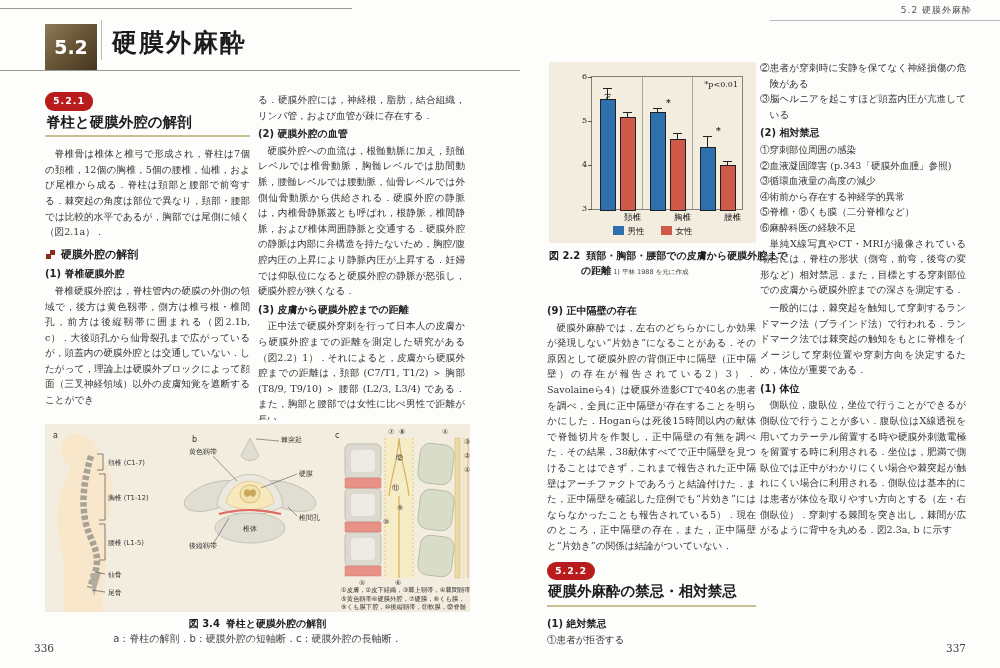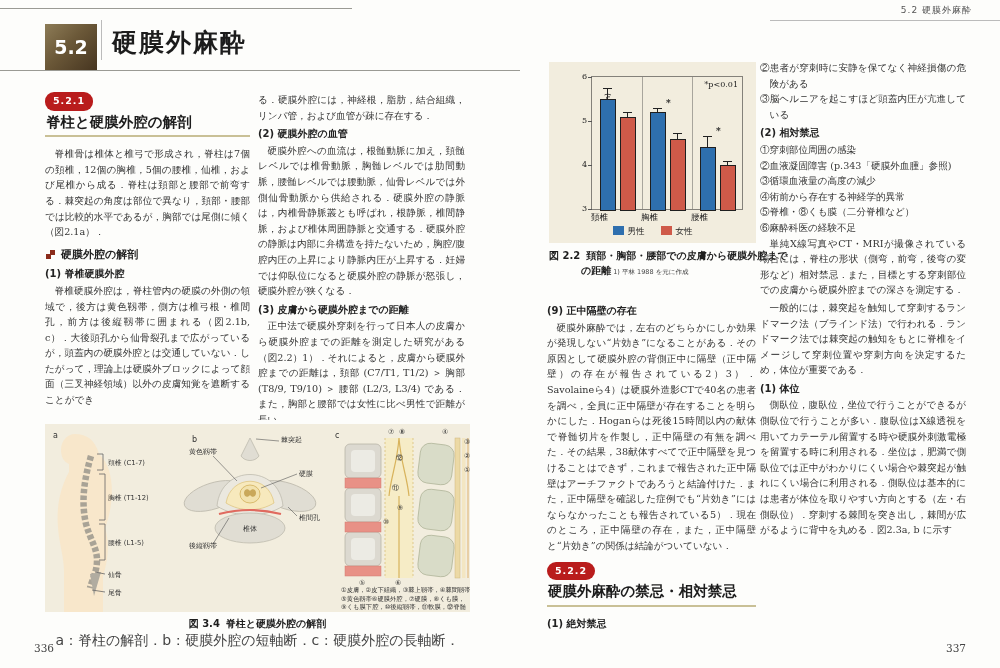--- a/index.html
+++ b/index.html
@@ -30,33 +30,33 @@
   .sq-icon{position:relative;width:9px;height:9px;display:inline-block;margin:0 6px 0 1px;flex:0 0 9px;}
   .sq-icon::before{content:"";position:absolute;left:0;bottom:0;width:5px;height:5px;background:#8b2c1b;}
   .sq-icon::after{content:"";position:absolute;right:0;top:0;width:5px;height:5px;background:#8b2c1b;}
   .listitem{padding-left:1em;text-indent:-1em;margin:0;}
 
   
   .figbox{position:absolute;background:#f2edde;}
   .figcaption{position:absolute;font-size:10px;color:#1d1d1d;}
   .figlabel{font-weight:bold;margin-right:6px;}
   .cap-main{font-weight:bold;}
-  .cap-sub{font-size:14px;color:#444;font-weight:normal;margin-top:1px;}
+  .cap-sub{font-size:10px;color:#444;font-weight:normal;margin-top:1px;}
   .srcnote{font-size:6.5px;color:#444;font-weight:normal;margin-left:2px;}
 
   
   #plot{position:absolute;left:42px;top:14px;width:150px;height:132px;border:1px solid #84817a;}
   .bar{position:absolute;bottom:0;}
   .errline{position:absolute;width:1px;background:#222;}
   .errcap{position:absolute;height:1px;background:#222;}
   .sigstar{position:absolute;font-size:9px;color:#222;font-weight:bold;}
   .ytick{position:absolute;font-size:8px;color:#222;width:14px;text-align:right;}
   .ytickmark{position:absolute;width:4px;height:1px;background:#555;}
   .pdivider{position:absolute;top:0;width:1px;height:100%;background:#a8a59c;}
-  .xcat{position:absolute;font-size:8.5px;color:#222;text-align:left;font-family:"DejaVu Sans","Liberation Sans",sans-serif;}
+  .xcat{position:absolute;font-size:8.5px;color:#222;text-align:right;font-family:"DejaVu Sans","Liberation Sans",sans-serif;}
   .chart-legend{position:absolute;left:0;top:164px;width:207px;display:flex;justify-content:center;gap:16px;
     font-size:8.5px;font-family:"DejaVu Sans","Liberation Sans",sans-serif;color:#222;}
   .legswatch{display:inline-block;width:11px;height:9px;margin-right:4px;vertical-align:-1px;}
   .ylabel{position:absolute;left:-52px;top:64px;width:136px;text-align:center;font-size:7.2px;color:#222;
     transform:rotate(-90deg);transform-origin:center;font-family:"DejaVu Sans","Liberation Sans",sans-serif;}
   .annot{position:absolute;right:4px;top:3px;font-size:8px;color:#222;}
 
   .pagenum{position:absolute;bottom:14px;font-size:10.5px;color:#444;}
   svg text{font-family:"DejaVu Sans","Liberation Sans",sans-serif;fill:#333;}
 </style>
@@ -223,20 +223,21 @@
 
   <div class="col" style="left:547px;top:300px;width:209px;height:350px;">
     <div class="minihead sans">(9) 正中隔壁の存在</div>
     <p class="para">硬膜外麻酔では，左右のどちらかにしか効果が発現しない“片効き”になることがある．その原因として硬膜外腔の背側正中に隔壁（正中隔壁）の存在が報告されている2）3）．Savolaineら4）は硬膜外造影CTで40名の患者を調べ，全員に正中隔壁が存在することを明らかにした．Hoganらは死後15時間以内の献体で脊髄切片を作製し，正中隔壁の有無を調べた．その結果，38献体すべてで正中隔壁を見つけることはできず，これまで報告された正中隔壁はアーチファクトであろうと結論付けた．また，正中隔壁を確認した症例でも“片効き”にはならなかったことも報告されている5）．現在のところ，正中隔壁の存在，また，正中隔壁と“片効き”の関係は結論がついていない．</p>
     <div style="margin-top:8px;">
       <span class="badge sans">5.2.2</span>
       <div class="sec-title sans">硬膜外麻酔の禁忌・相対禁忌</div>
       <div class="sec-underline"></div>
     </div>
     <div class="minihead sans">(1) 絶対禁忌</div>
+    <p class="listitem">①患者が拒否する</p>
   </div>
 
   <div class="col" style="left:760px;top:60px;width:206px;height:590px;">
     <p class="listitem">②患者が穿刺時に安静を保てなく神経損傷の危険がある</p>
     <p class="listitem">③脳ヘルニアを起こすほど頭蓋内圧が亢進している</p>
     <div class="minihead sans">(2) 相対禁忌</div>
     <p class="listitem">①穿刺部位周囲の感染</p>
     <p class="listitem">②血液凝固障害 (p.343「硬膜外血腫」参照)</p>
     <p class="listitem">③循環血液量の高度の減少</p>
     <p class="listitem">④術前から存在する神経学的異常</p>

